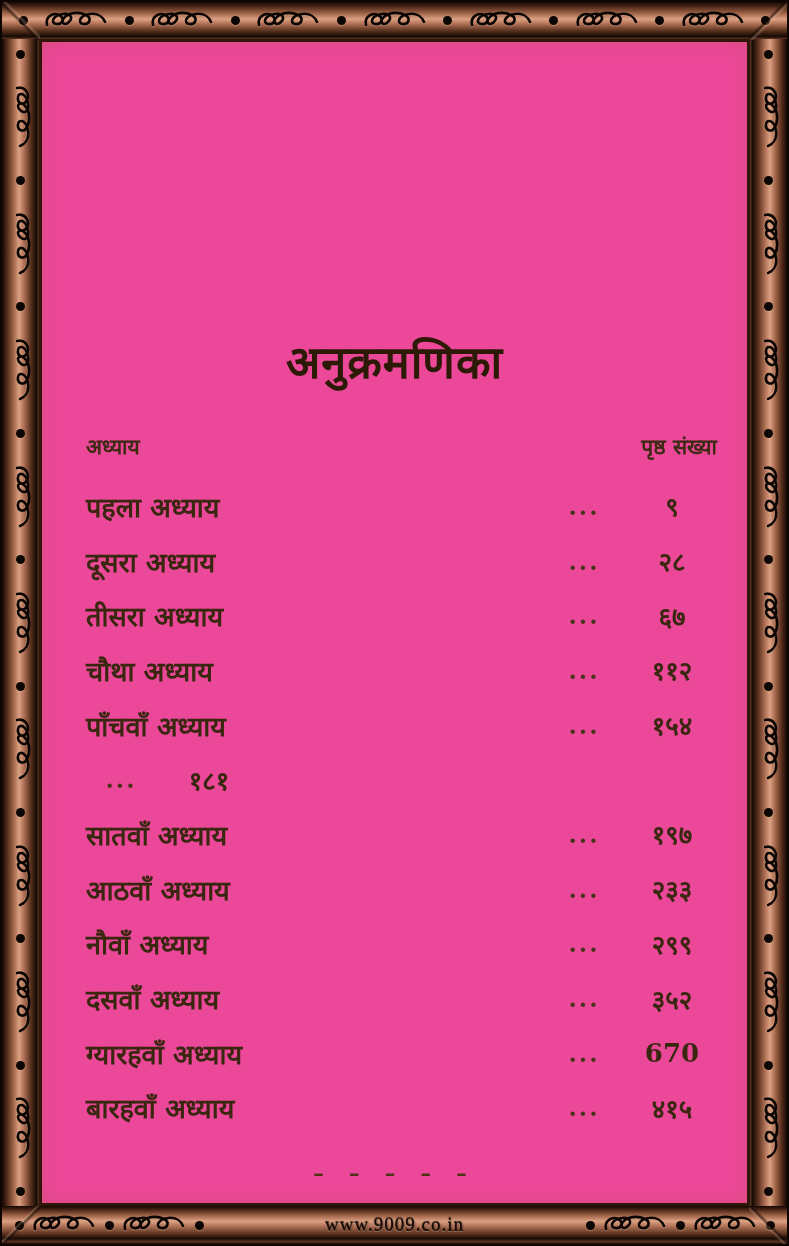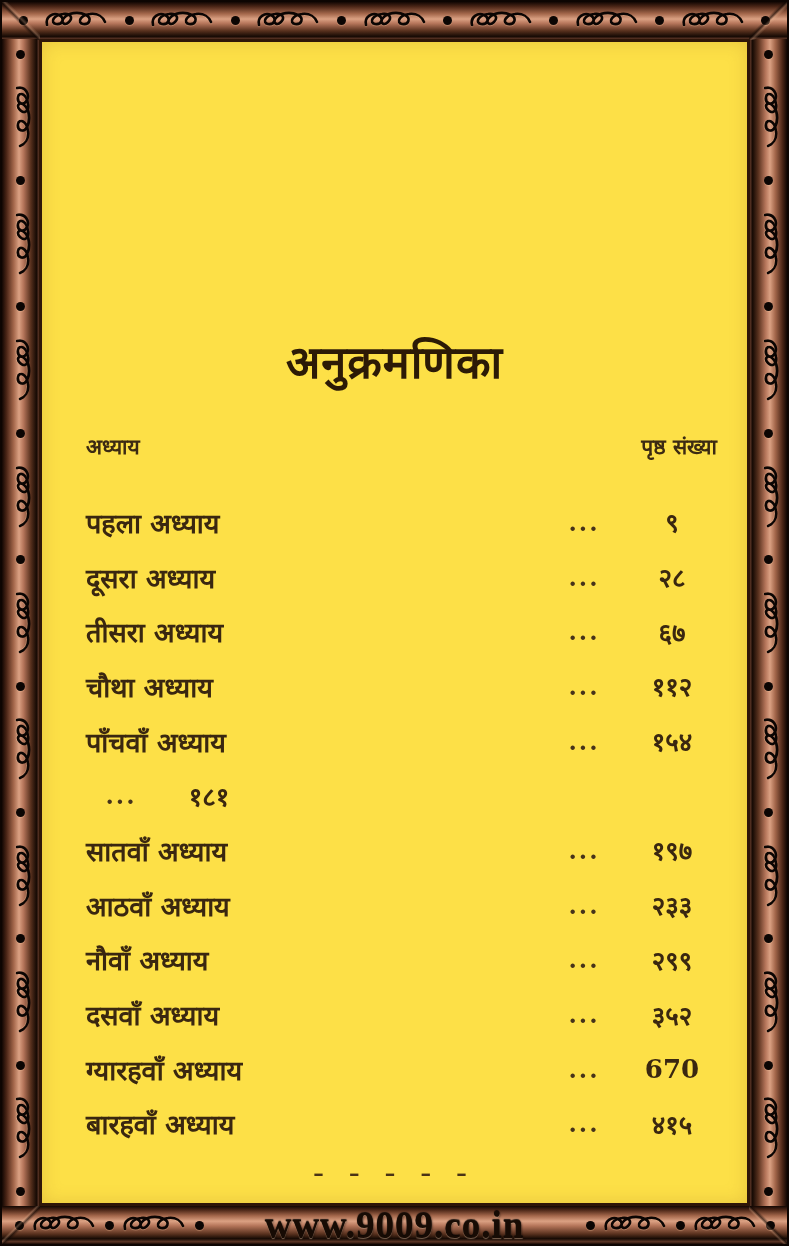--- a/index.html
+++ b/index.html
@@ -23,46 +23,46 @@
   .orn-dot{width:9px;height:9px;border-radius:50%;background:#0b0503;flex:0 0 auto;
     box-shadow:0 1px 1px rgba(240,190,150,0.35);}
   .orn-swirl{width:64px;height:22px;flex:0 0 auto;display:block;
     filter:drop-shadow(0 1px 0 rgba(245,200,160,0.3));}
   .orn-swirl.vert{transform:rotate(90deg);}
   .orn-swirl svg{display:block;width:64px;height:22px;}
   
   .strip-bottom{display:flex;align-items:center;justify-content:space-between;padding:0 12px;box-sizing:border-box;}
   .orn-group{display:flex;align-items:center;gap:8px;width:190px;justify-content:space-evenly;}
   .website{
-    font-family:"Liberation Serif","DejaVu Serif",serif;font-weight:bold;font-size:37px;
+    font-family:"Liberation Serif","DejaVu Serif",serif;font-weight:normal;font-size:19px;
     color:#170b04;letter-spacing:1px;
     text-shadow:0 -1px 1px rgba(0,0,0,0.85),0 1px 1px rgba(248,205,170,0.45),1px 1px 2px rgba(0,0,0,0.4);
   }
   
   .corner{position:absolute;width:38px;height:38px;z-index:5;pointer-events:none;}
   .c-tl{left:0;top:0;background:linear-gradient(45deg,transparent 44%,rgba(14,6,2,0.6) 49%,rgba(235,185,150,0.3) 53%,transparent 58%);}
   .c-tr{right:0;top:0;background:linear-gradient(135deg,transparent 44%,rgba(14,6,2,0.6) 49%,rgba(235,185,150,0.3) 53%,transparent 58%);}
   .c-bl{left:0;bottom:0;background:linear-gradient(135deg,transparent 44%,rgba(235,185,150,0.3) 47%,rgba(14,6,2,0.6) 51%,transparent 56%);}
   .c-br{right:0;bottom:0;background:linear-gradient(45deg,transparent 44%,rgba(235,185,150,0.3) 47%,rgba(14,6,2,0.6) 51%,transparent 56%);}
   
   .page{
     position:absolute;left:37px;top:37px;right:37px;bottom:38px;z-index:3;
-    background:#fde047;border:3px solid #2f1608;
+    background:#ec4899;border:3px solid #2f1608;
     box-shadow:inset 0 0 18px rgba(150,95,30,0.22);
   }
   .page-title{
     position:absolute;top:288px;left:0;right:0;text-align:center;
     font-size:45px;font-weight:bold;color:#2c1a06;letter-spacing:1px;
   }
   .header-row{
     position:absolute;top:390px;left:44px;right:30px;
     display:flex;justify-content:space-between;align-items:center;
     font-size:21px;font-weight:bold;color:#3c2a12;
   }
-  .rows{position:absolute;top:453px;left:44px;right:30px;}
+  .rows{position:absolute;top:437px;left:44px;right:30px;}
   .row{height:54.7px;display:flex;align-items:center;
     font-size:27px;font-weight:bold;color:#3a2710;}
   .row .ch{flex:1;white-space:nowrap;}
   .row .dots{width:70px;text-align:center;font-size:24px;letter-spacing:2px;margin-right:8px;color:#46331a;}
   .row .num{width:90px;text-align:center;font-size:26px;}
   .footer-dashes{
     position:absolute;top:1118px;left:0;right:0;text-align:center;
     font-size:21px;font-weight:bold;letter-spacing:9px;color:#4a3415;
   }
 </style>

